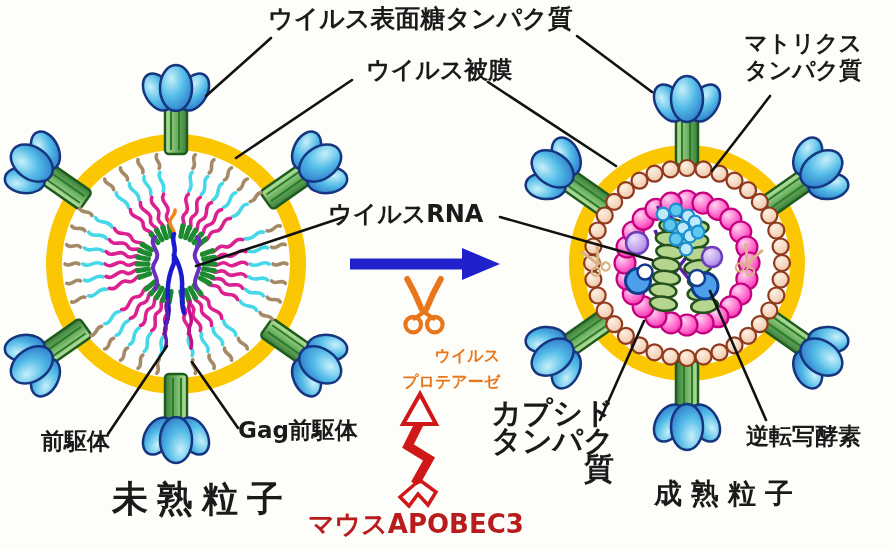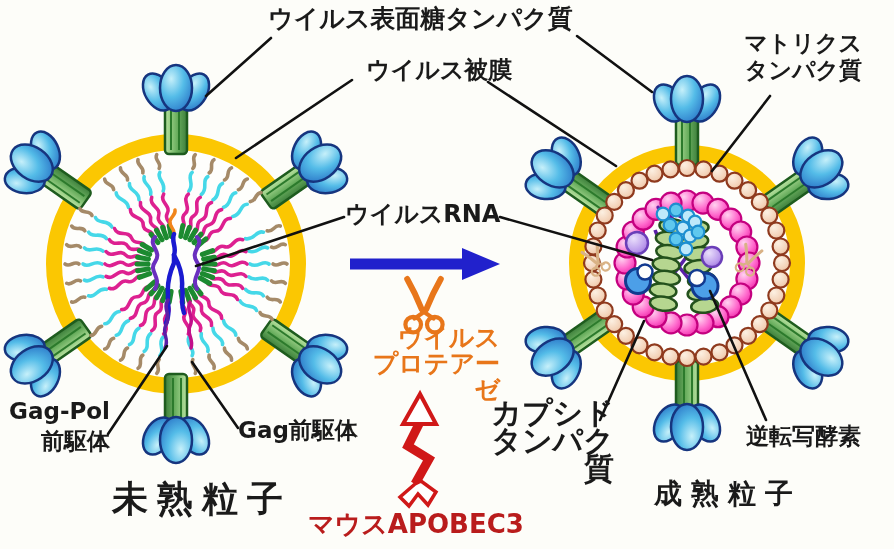--- a/index.html
+++ b/index.html
@@ -4,22 +4,22 @@
 <style>
   html,body{margin:0;padding:0;}
   #stage{position:relative;width:894px;height:549px;background:#FDFDF9;overflow:hidden;
          font-family:"DejaVu Sans","Liberation Sans",sans-serif;}
   #art{position:absolute;left:0;top:0;}
   .lbl{position:absolute;font-weight:bold;color:#1A1A1A;white-space:nowrap;line-height:1.15;}
   .ctr{text-align:right;white-space:normal;}
   #lbl-surface  {left:268px;top:5px;  font-size:25px;}
   #lbl-envelope {left:366px;top:57px; font-size:24px;}
   #lbl-matrix   {left:710px;top:30px; width:152px;font-size:23px;line-height:27px;}
-  #lbl-rna      {left:345px;top:201px;font-size:24px;}
-  #lbl-protease {left:348px;top:325px;width:152px;font-size:25px;line-height:26px;color:#E8761A;}
+  #lbl-rna      {left:328px;top:201px;font-size:24px;}
+  #lbl-protease {left:348px;top:343px;width:152px;font-size:16px;line-height:26px;color:#E8761A;}
   #lbl-gagpol   {left:4px;  top:396px;width:106px;font-size:23px;line-height:30px;}
   #lbl-gag      {left:238px;top:417px;font-size:23px;}
   #lbl-immature {left:66px; top:478px;width:226px;font-size:36px;letter-spacing:9px;}
   #lbl-capsid   {left:488px;top:399px;width:126px;font-size:30px;line-height:28px;}
   #lbl-rt       {left:746px;top:423px;font-size:23px;}
   #lbl-mature   {left:576px;top:478px;width:226px;font-size:28px;letter-spacing:9px;}
   #lbl-apobec   {left:308px;top:510px;font-size:26px;color:#b91c1c;}
 </style>
 </head>
 <body>
@@ -282,21 +282,21 @@
 <div class="lbl ctr" id="lbl-matrix">
   <span>マトリクス</span><br>
   <span>タンパク質</span>
 </div>
 <div class="lbl" id="lbl-rna">ウイルスRNA</div>
 <div class="lbl ctr" id="lbl-protease">
   <span>ウイルス</span><br>
   <span>プロテアーゼ</span>
 </div>
 <div class="lbl ctr" id="lbl-gagpol">
-  <span>Gag-Pol</span><br>
+  <br>
   <span>前駆体</span>
 </div>
 <div class="lbl" id="lbl-gag">Gag前駆体</div>
 <div class="lbl ctr" id="lbl-immature">未熟粒子</div>
 <div class="lbl ctr" id="lbl-capsid">
   <span>カプシド</span><br>
   <span>タンパク質</span>
 </div>
 <div class="lbl ctr" id="lbl-mature">成熟粒子</div>
 <div class="lbl" id="lbl-rt">逆転写酵素</div>

